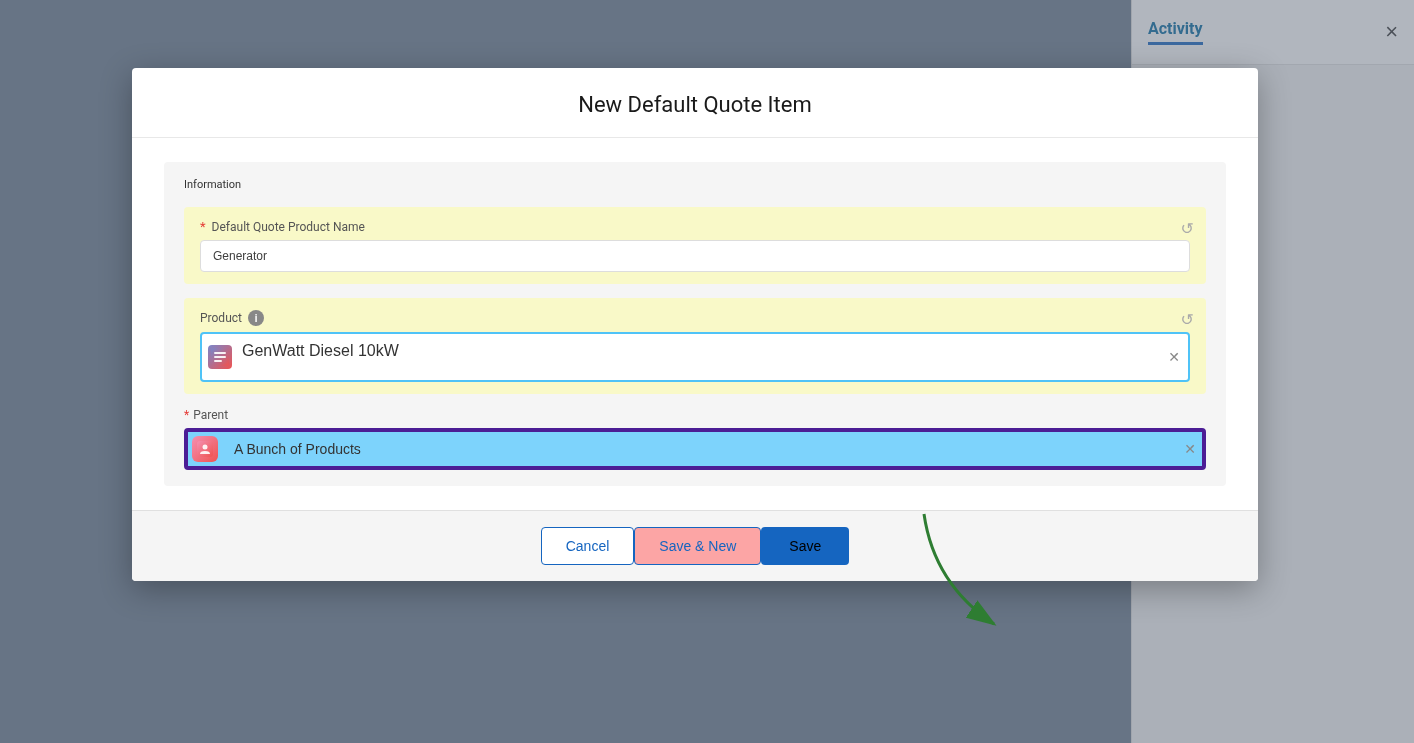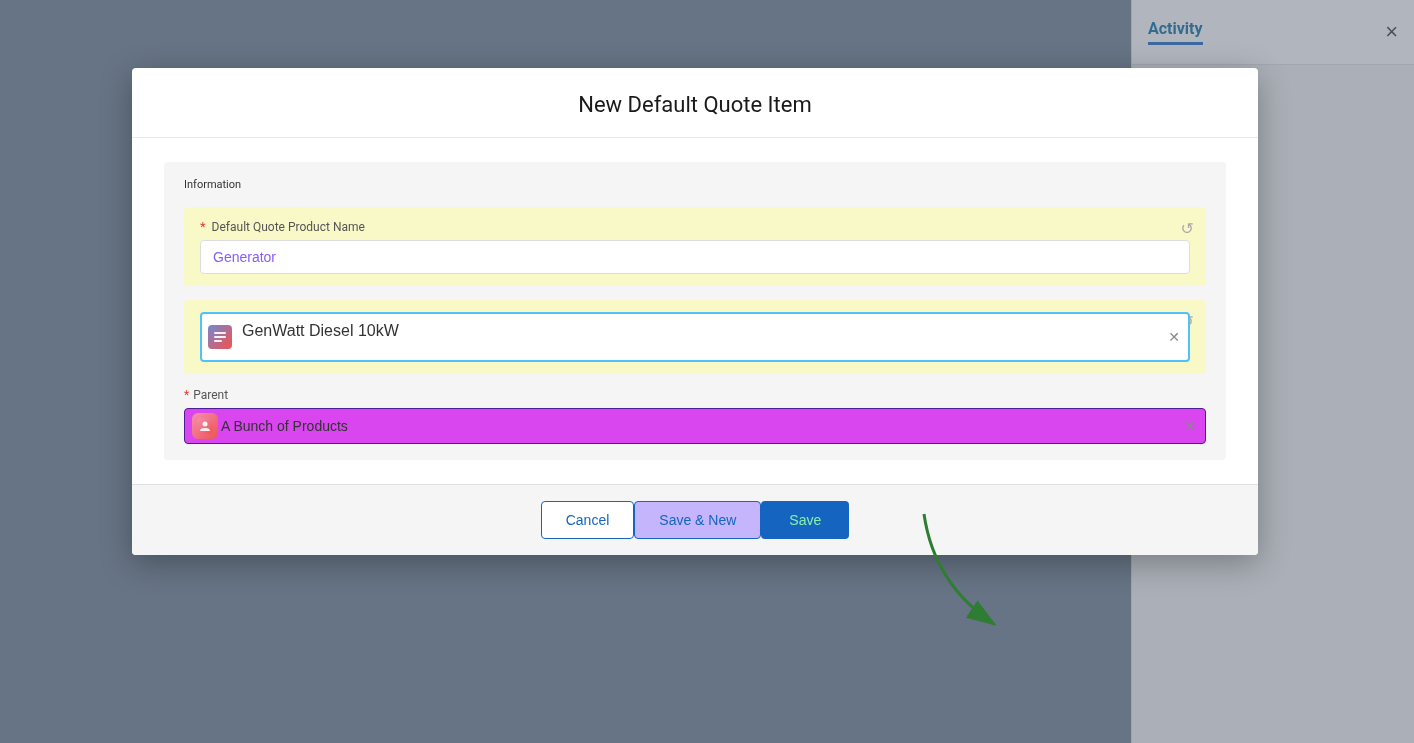--- a/index.html
+++ b/index.html
@@ -199,22 +199,22 @@
       color: #aaa;
       font-size: 16px;
       cursor: pointer;
     }
 
     .field-input {
       width: 100%;
       padding: 8px 12px;
       border: 1px solid #ddd;
       border-radius: 4px;
-      font-size: 14px;
-      color: #8b5cf6;
+      font-size: 12px;
+      color: #404040;
       background: #fff;
       outline: none;
     }
 
     .field-input-with-icon {
       width: 100%;
       padding: 8px 36px 20px 40px;
       border: 2px solid #4fc3f7;
       border-radius: 4px;
       font-size: 16px;
@@ -287,26 +287,26 @@
       background: linear-gradient(135deg, #f48fb1, #ef5350);
       display: flex;
       align-items: center;
       justify-content: center;
       color: #fff;
       font-size: 14px;
     }
 
     .parent-input {
       width: 100%;
-      padding: 9px 36px 9px 36px;
-      border: 1px solid #4c1d95;
+      padding: 9px 36px 9px 46px;
+      border: 4px solid #4c1d95;
       border-radius: 4px;
       font-size: 14px;
       color: #333;
-      background: #d946ef;
+      background: #7dd3fc;
       outline: none;
     }
 
     .parent-clear {
       position: absolute;
       right: 10px;
       top: 50%;
       transform: translateY(-50%);
       color: #888;
       font-size: 14px;
@@ -329,32 +329,32 @@
       background: #fff;
       color: #1565c0;
       font-size: 14px;
       cursor: pointer;
     }
 
     .btn-save-new {
       padding: 10px 24px;
       border: 1px solid #1565c0;
       border-radius: 4px;
-      background: #c4b5fd;
+      background: #fca5a5;
       color: #1565c0;
       font-size: 14px;
       cursor: pointer;
     }
 
     .btn-save {
       padding: 10px 28px;
       border: none;
       border-radius: 4px;
       background: #1565c0;
-      color: #86efac;
+      color: #000000;
       font-size: 14px;
       cursor: pointer;
       font-weight: 500;
     }
   </style>
 </head>
 <body>
 
 <div class="bg-page"></div>
 
@@ -389,20 +389,24 @@
       <div class="field-group">
         <div class="field-label">
           <span class="required">*</span>
           <span>Default Quote Product Name</span>
         </div>
         <span class="reset-icon">↺</span>
         <input class="field-input" type="text" value="Generator" style="">
       </div>
 
       <div class="field-group">
+        <div class="field-label">
+          <span>Product</span>
+          <span class="info-icon">i</span>
+        </div>
         <span class="reset-icon">↺</span>
         <div class="input-wrapper">
           <div class="input-icon-left">
             <svg width="18" height="18" viewBox="0 0 18 18">
               <rect width="18" height="18" rx="3" fill="url(#grad1)"></rect>
               <defs>
                 <linearGradient id="grad1" x1="0%" y1="0%" x2="100%" y2="100%">
                   <stop offset="0%" style="stop-color:#7986cb"></stop>
                   <stop offset="100%" style="stop-color:#ef5350"></stop>
                 </linearGradient>

